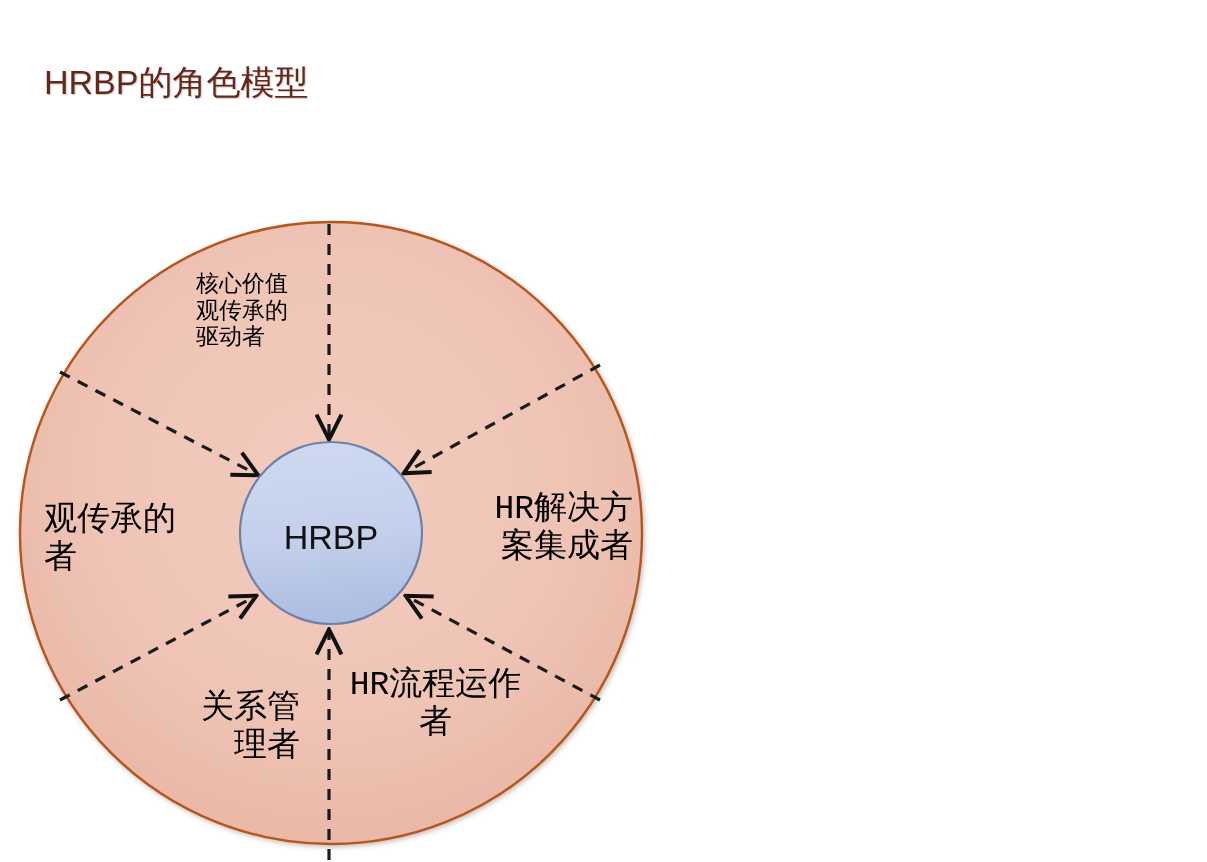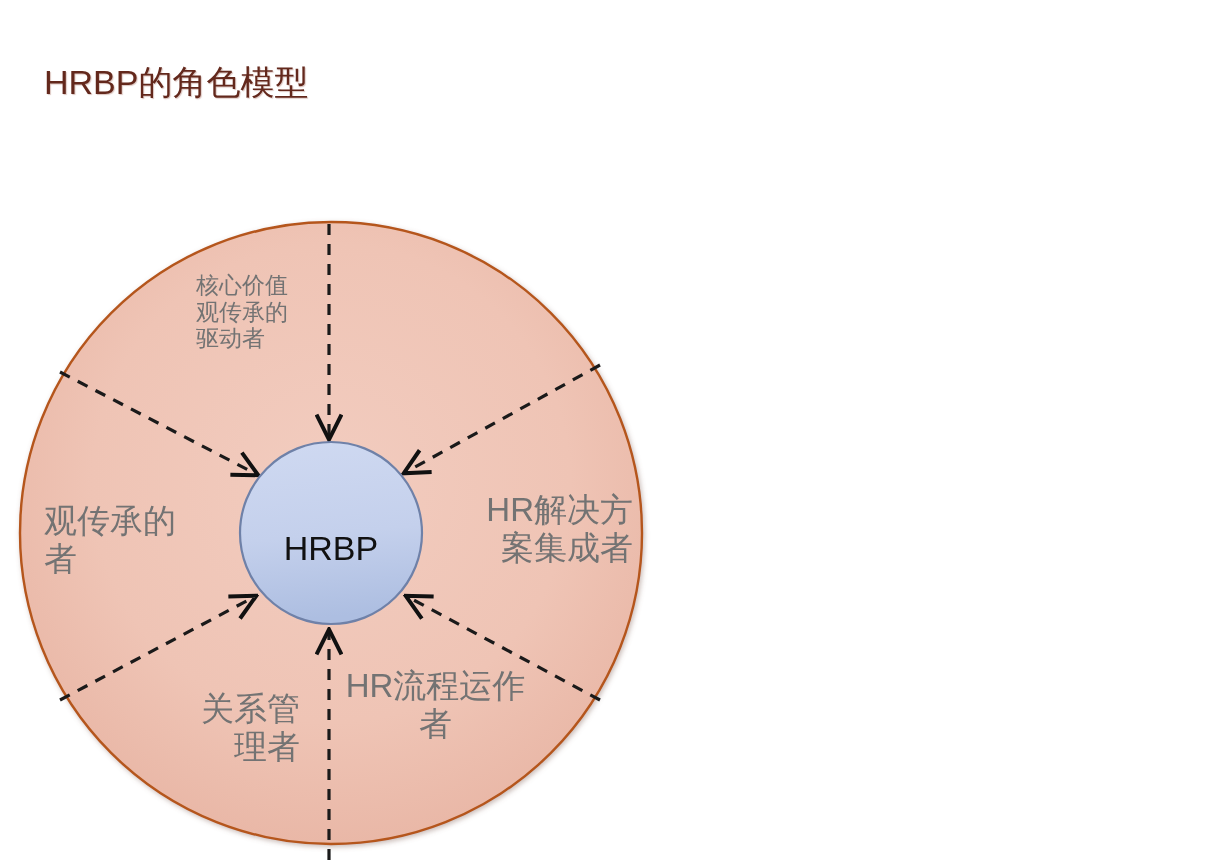--- a/index.html
+++ b/index.html
@@ -36,22 +36,22 @@
   }
   #diagram {
     position: absolute;
     left: 0;
     top: 0;
     width: 1207px;
     height: 862px;
   }
   .sector-label {
     position: absolute;
-    color: #737373;
-    font-family: Liberation Sans, sans-serif;
+    color: #000000;
+    font-family: Liberation Mono, monospace;
     line-height: 1.16;
     white-space: pre-line;
   }
   .big-label { font-size: 33px; }
   .small-label { font-size: 23px; }
 
   #label-core {
     left: 196px;
     top: 272px;
     width: 130px;
@@ -89,21 +89,20 @@
   }
   #center-text {
     position: absolute;
     left: 231px;
     top: 518px;
     width: 200px;
     text-align: center;
     font-size: 34px;
     color: #111111;
     font-family: "Liberation Sans", "DejaVu Sans", sans-serif;
-    margin-top: 11px;
   }
 </style>
 </head>
 <body>
 
 <div id="slide">
 
   <div id="page-title">HRBP的角色模型</div>
 
   <svg id="diagram" viewBox="0 0 1207 862">

